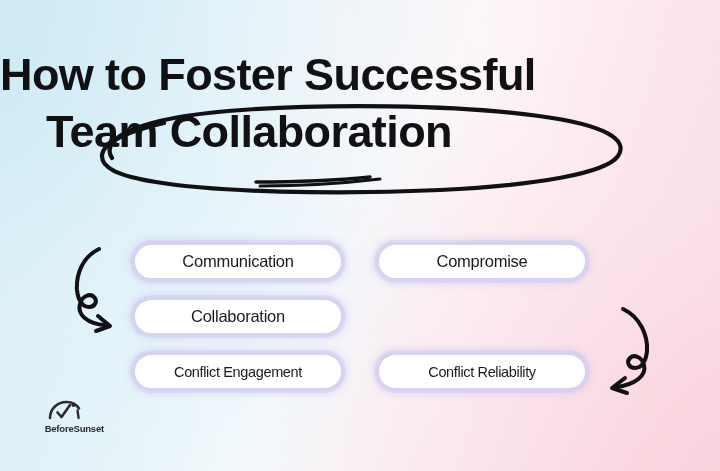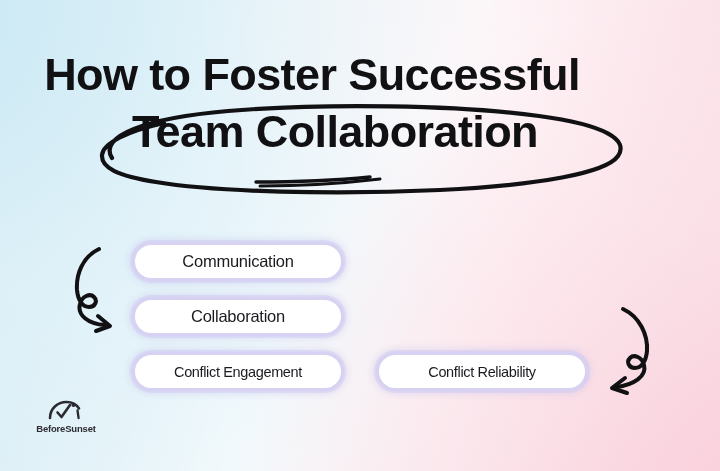--- a/index.html
+++ b/index.html
@@ -20,21 +20,20 @@
       radial-gradient(circle at -6% 104%, rgba(219, 238, 245, 0.85) 0%, rgba(232, 244, 249, 0.4) 30%, rgba(255,255,255,0) 64%),
       linear-gradient(118deg, #d9eef6 0%, #f4fbfd 30%, #ffffff 50%, #fdf0f3 74%, #f9d9e2 100%);
   }
 
   
   .title-block {
     position: absolute;
     left: 0;
     top: 52px;
     width: 624px;
-    text-align: center;
   }
   .title-line {
     color: #111114;
     font-weight: bold;
     letter-spacing: -0.6px;
     line-height: 1;
     white-space: nowrap;
   }
   .title-line-1 { font-size: 45px; }
   .title-line-2 {
@@ -97,21 +96,21 @@
   }
   .arrow-left  { left: 68px;  top: 243px; }
   .arrow-right { left: 598px; top: 303px; }
 
   
   .logo {
     position: absolute;
     left: 28px;
     top: 398px;
     width: 76px;
-    text-align: center;
+    text-align: right;
   }
   .logo-mark { display: block; margin: 0 auto; }
   .logo-text {
     display: block;
     margin-top: 1px;
     font-size: 9.5px;
     font-weight: bold;
     color: #2a2a30;
     letter-spacing: -0.2px;
     white-space: nowrap;
@@ -146,20 +145,21 @@
     <svg width="62" height="95" viewBox="0 0 62 95" fill="none">
       <path d="M25 6 C42 14 50 32 49 48 C48 59 43 65 37 65 C31 65 28 59 32 55 C36 51 44 54 46 62 C49 73 36 82 18 84" stroke="#111114" stroke-width="4" stroke-linecap="round" fill="none"></path>
       <path d="M27 75 L14 85 L29 90" stroke="#111114" stroke-width="4" stroke-linecap="round" stroke-linejoin="round" fill="none"></path>
     </svg>
   </div>
 
   <div class="pill-grid">
 
     <div class="pill-row">
       <div class="pill">Communication</div>
+      <div class="pill">Compromise</div>
     </div>
 
     <div class="pill-row">
       <div class="pill">Collaboration</div>
     </div>
 
     <div class="pill-row">
       <div class="pill small">Conflict Engagement</div>
       <div class="pill small">Conflict Reliability</div>
     </div>

